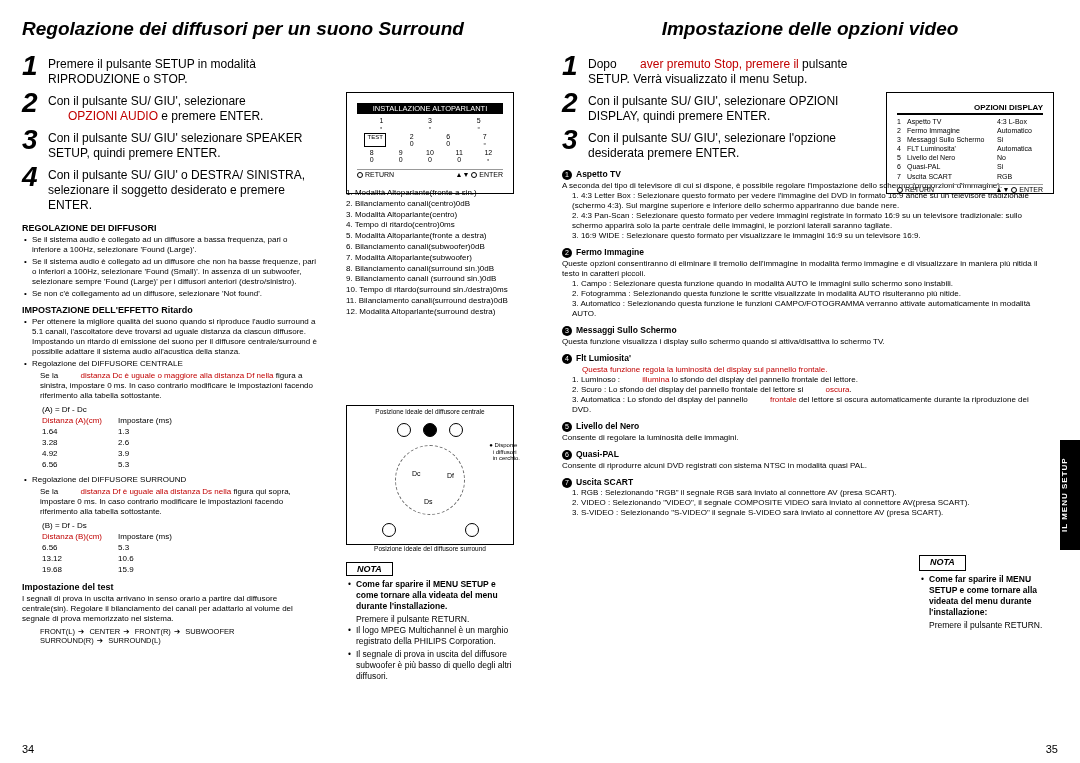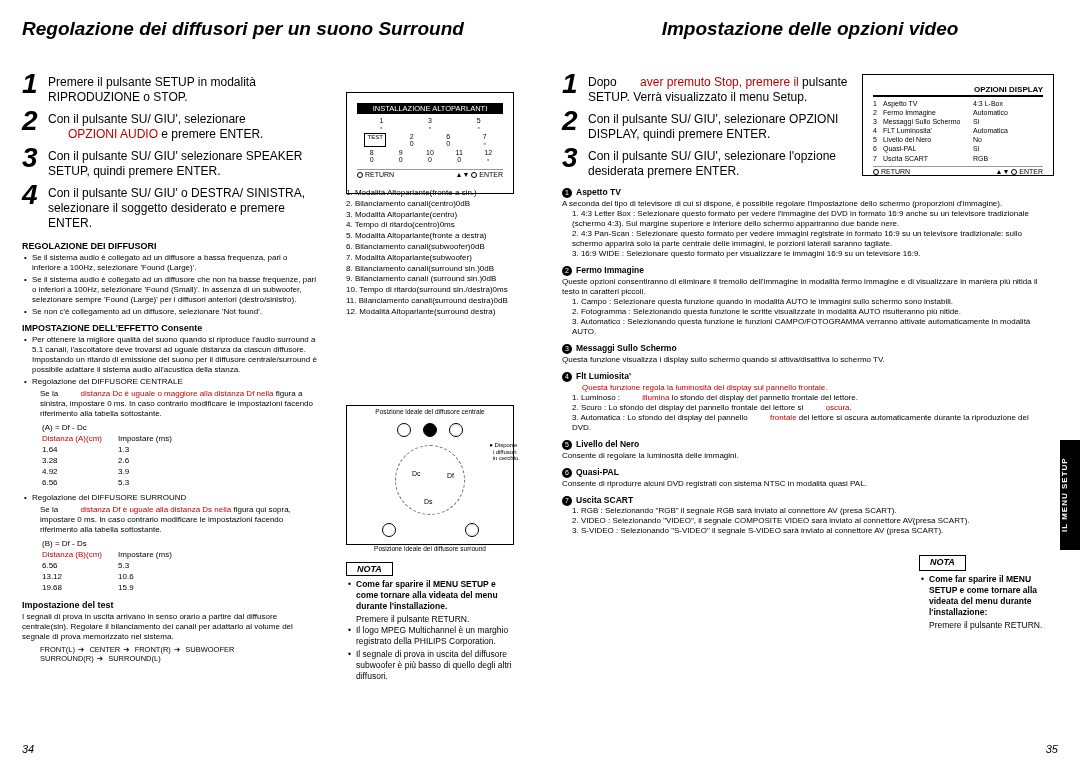--- a/index.html
+++ b/index.html
@@ -1,19 +1,19 @@
 <!DOCTYPE html>
 <html><head>
 <meta charset="utf-8">
 <style>
   *{margin:0;padding:0;box-sizing:border-box;}
   body{font-family:Arial,Helvetica,sans-serif;font-size:9px;color:#000;background:#fff;width:1080px;height:763px;position:relative;}
   .page{display:flex;height:763px;}
   .leftpage,.rightpage{width:540px;padding:18px 22px 12px 22px;position:relative;}
-  .title{font-size:19px;font-weight:bold;font-style:italic;margin-bottom:32px;}
+  .title{font-size:19px;font-weight:bold;font-style:italic;margin-bottom:14px;}
   .rightpage .title{text-align:center;}
   .steps{margin-bottom:10px;}
   .step{display:flex;margin-bottom:4px;}
   .num{font-size:28px;font-style:italic;font-weight:bold;width:26px;line-height:0.85;}
   .steptxt{flex:1;font-size:12px;line-height:1.25;padding-top:3px;}
   .red{color:#c00000;padding-left:20px;}
   .sect{font-size:9px;font-weight:bold;margin:6px 0 2px 0;}
   .bul{padding-left:10px;margin-bottom:2px;line-height:1.25;font-size:8px;position:relative;}
   .bul:before{content:"•";position:absolute;left:2px;}
   .sub{padding-left:18px;font-size:8px;line-height:1.25;margin-bottom:1px;}
@@ -22,21 +22,21 @@
   .notabox{border:1px solid #000;display:inline-block;padding:1px 10px;font-style:italic;font-size:9px;font-weight:bold;}
   .noteblock{font-size:8.5px;line-height:1.3;margin-top:3px;}
   .noteblock .bl{padding-left:10px;position:relative;margin-bottom:2px;}
   .noteblock .bl:before{content:"•";position:absolute;left:2px;}
   .panel{border:1px solid #000;padding:10px;font-size:8px;position:absolute;}
   .panel-left{right:26px;top:92px;width:168px;height:102px;}
   .panel-left .hdr{background:#000;color:#fff;text-align:center;font-size:7.5px;padding:1px 0;margin-bottom:3px;}
   .panel-left .row{display:flex;justify-content:space-around;font-size:7px;text-align:center;}
   .panel-left .cell{width:22px;}
   .panel-left .foot{display:flex;justify-content:space-between;font-size:7px;margin-top:6px;border-top:0.5px solid #999;padding-top:1px;}
-  .panel-right{right:26px;top:74px;width:192px;height:102px;}
+  .panel-right{right:26px;top:92px;width:168px;height:102px;}
   .panel-right .hdr{text-align:right;font-weight:bold;font-size:8px;border-bottom:2px solid #000;padding-bottom:1px;margin-bottom:2px;}
   .panel-right .opt{display:flex;font-size:7px;line-height:1.3;}
   .panel-right .opt .n{width:10px;}
   .panel-right .opt .l{width:90px;}
   .panel-right .opt .v{}
   .panel-right .foot{display:flex;justify-content:space-between;font-size:7px;margin-top:3px;border-top:0.5px solid #999;padding-top:1px;}
   .circ{width:6px;height:6px;border:0.6px solid #000;border-radius:50%;display:inline-block;vertical-align:middle;}
   .leftcol{width:296px;display:inline-block;vertical-align:top;}
   .modlist{font-size:8px;line-height:1.35;margin-top:0;position:absolute;right:26px;top:188px;width:168px;}
   .diagrambox{border:1px solid #000;width:168px;height:140px;position:absolute;right:26px;top:405px;font-size:6px;text-align:center;line-height:1.1;}
@@ -45,21 +45,21 @@
   .dashcirc{width:70px;height:70px;border:1px dashed #666;border-radius:50%;margin:2px auto;position:relative;}
   .chain{font-size:7.5px;margin:3px 0 0 18px;}
   .arrow{display:inline-block;margin:0 3px;}
   .rightsteps{margin-bottom:8px;}
   .rightbody{font-size:8px;line-height:1.25;}
   .circnum{display:inline-block;width:10px;height:10px;border-radius:50%;background:#000;color:#fff;font-size:7px;text-align:center;line-height:10px;margin-right:4px;}
   .rtitem{margin-bottom:6px;}
   .rtitem .h{font-weight:bold;font-size:8.5px;}
   .rtitem .d{font-size:8px;margin-top:1px;}
   .rtitem .ol{padding-left:10px;}
-  .pagenum{position:absolute;bottom:8px;font-size:11px;font-style:italic;}
+  .pagenum{position:absolute;bottom:8px;font-size:11px;}
   .pagenum.l{left:22px;}
   .pagenum.r{right:22px;}
   .sidetab{position:absolute;right:0;top:440px;width:20px;height:110px;background:#000;color:#fff;font-size:8px;font-weight:bold;writing-mode:vertical-rl;text-align:center;letter-spacing:1px;transform:rotate(180deg);}
   .rightnota{position:absolute;right:26px;top:555px;width:135px;font-size:8px;line-height:1.3;}
 </style>
 </head>
 <body>
 
 <div class="page">
 
@@ -84,21 +84,21 @@
             <div class="num">4</div>
             <div class="steptxt">Con il pulsante SU/ GIU' o DESTRA/ SINISTRA, selezionare il soggetto desiderato e premere ENTER.</div>
           </div>
       </div>
 
       <div class="sect">REGOLAZIONE DEI DIFFUSORI</div>
       <div class="bul">Se il sistema audio è collegato ad un diffusore a bassa frequenza, pari o inferiore a 100Hz, selezionare 'Found (Large)'.</div>
       <div class="bul">Se il sistema audio è collegato ad un diffusore che non ha basse frequenze, pari o inferiori a 100Hz, selezionare 'Found (Small)'. In assenza di un subwoofer, selezionare sempre 'Found (Large)' per i diffusori anteriori (destro/sinistro).</div>
       <div class="bul">Se non c'è collegamento ad un diffusore, selezionare 'Not found'.</div>
 
-      <div class="sect">IMPOSTAZIONE DELL'EFFETTO Consente</div>
+      <div class="sect">IMPOSTAZIONE DELL'EFFETTO Ritardo</div>
       <div class="bul">Per ottenere la migliore qualità del suono quando si riproduce l'audio surround a 5.1 canali, l'ascoltatore deve trovarsi ad uguale distanza da ciascun diffusore. Impostando un ritardo di emissione del suono per il diffusore centrale/surround è possibile adattare il sistema audio all'acustica della stanza.</div>
 
       <div class="bul">Regolazione del DIFFUSORE CENTRALE</div>
       <div class="sub">Se la <span class="red">distanza Dc è uguale o maggiore alla distanza Df nella</span> figura a sinistra, impostare 0 ms. In caso contrario modificare le impostazioni facendo riferimento alla tabella sottostante.</div>
       <table class="dist">
         <tbody>
             <tr>
               <td colspan="2">(A) = Df - Dc</td>
             </tr>
         <tr>

